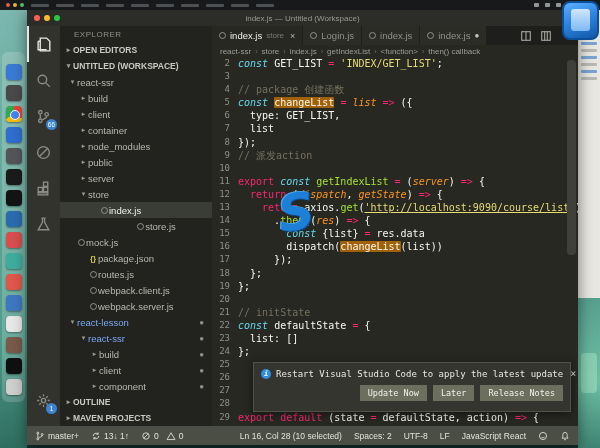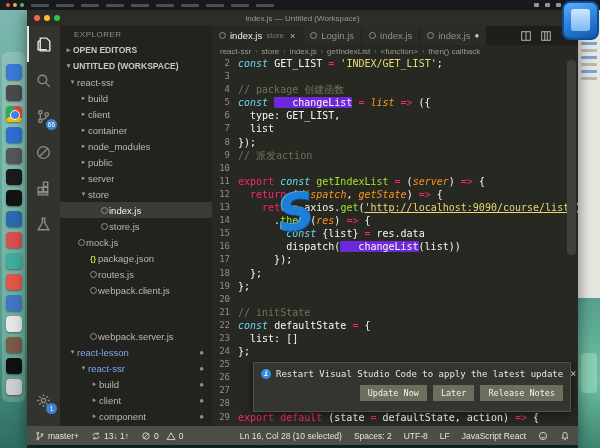--- a/index.html
+++ b/index.html
@@ -89,21 +89,21 @@
   .ln { width:26px; flex:none; text-align:right; padding-right:8px; color:#8f908a; font-size:9px; line-height:13.1px; }
   .ct { line-height:13.1px; color:#f8f8f2; }
   .tk-kw1 { color:#f92672; }
   .tk-kw2 { color:#66d9ef; font-style:italic; }
   .tk-op  { color:#f92672; }
   .tk-str { color:#e6db74; }
   .tk-link{ color:#e6db74; text-decoration:underline; }
   .tk-cm  { color:#75715e; }
   .tk-fn  { color:#a6e22e; }
   .tk-param { color:#fd971f; font-style:italic; }
-  .tk-sel { background:#6d28d9; color:#f8f8f2; border-radius:1px;padding-left:18px; }
+  .tk-sel { background:#a16207; color:#f8f8f2; border-radius:1px; }
   .tk-pl  { color:#f8f8f2; }
 
   .scrollbar { position:absolute; right:2px; top:3px; width:9px; height:195px; background:#3f403a; border-radius:4px; }
 
   .watermark { position:absolute; left:66px; top:128px; width:58px; height:52px; z-index:5;
     font-family:"DejaVu Sans",sans-serif; font-weight:bold; font-style:italic; font-size:50px;
     color:#1d7fd6; text-shadow:1px 1px 0 #0d4f96, -1px -1px 0 #4aa8f0; transform:rotate(-8deg); line-height:52px; }
 
   
   .notif { position:absolute; left:41px; top:305px; width:318px; height:50px; background:#34352f;
@@ -304,21 +304,21 @@
             <span class="chev">▾</span>
             <span class="lbl">store</span>
           </div>
           <div class="row file selected" style="padding-left: 30px;">
             <span class="chev"></span>
             <span class="ficon">
               <span class="circ"></span>
             </span>
             <span class="lbl">index.js</span>
           </div>
-          <div class="row file" style="padding-left: 30px;">
+          <div class="row file" style="padding-left: 30px; justify-content: center;">
             <span class="chev"></span>
             <span class="ficon">
               <span class="circ"></span>
             </span>
             <span class="lbl">store.js</span>
           </div>
           <div class="row file" style="padding-left: 7px;">
             <span class="chev"></span>
             <span class="ficon">
               <span class="circ"></span>
@@ -337,21 +337,21 @@
             </span>
             <span class="lbl">routes.js</span>
           </div>
           <div class="row file" style="padding-left: 19px;">
             <span class="chev"></span>
             <span class="ficon">
               <span class="circ"></span>
             </span>
             <span class="lbl">webpack.client.js</span>
           </div>
-          <div class="row file" style="padding-left: 19px; margin-top: 30px;">
+          <div class="row file" style="padding-left: 19px;">
             <span class="chev"></span>
             <span class="ficon">
               <span class="circ"></span>
             </span>
             <span class="lbl">webpack.server.js</span>
           </div>
           <div class="row folder accent" style="padding-left: 8px;">
             <span class="chev">▾</span>
             <span class="lbl">react-lesson</span>
             <span class="gitdot">●</span>

